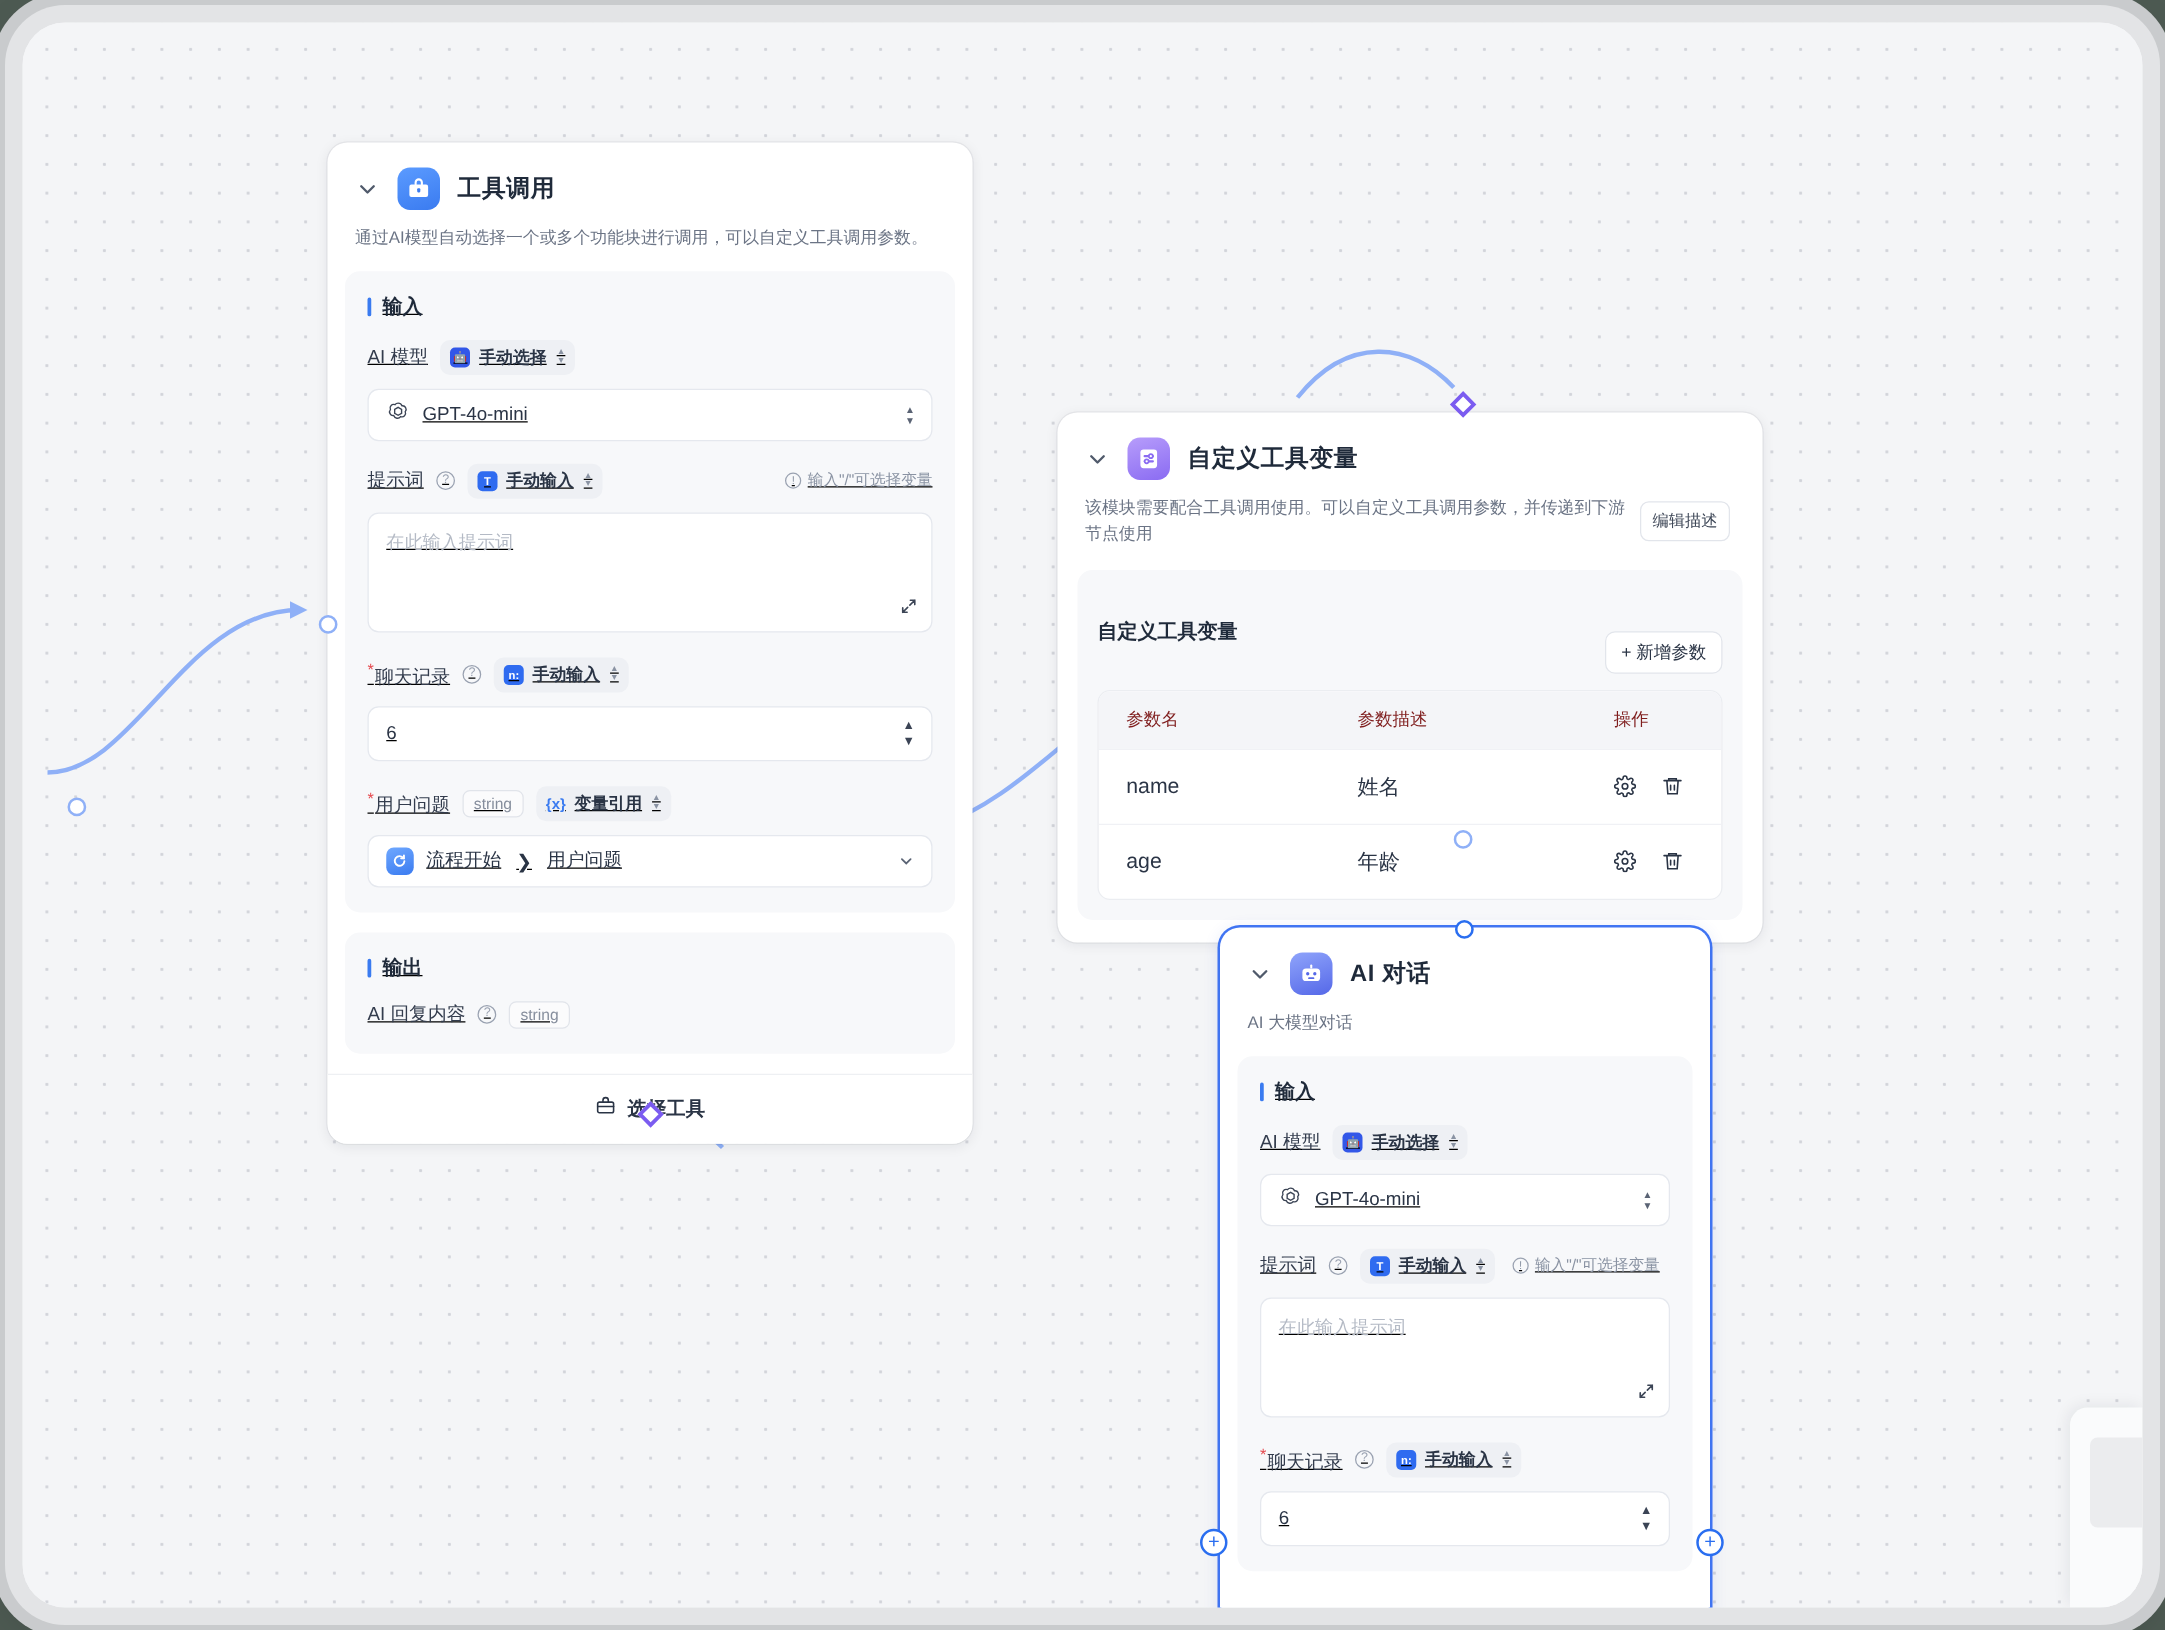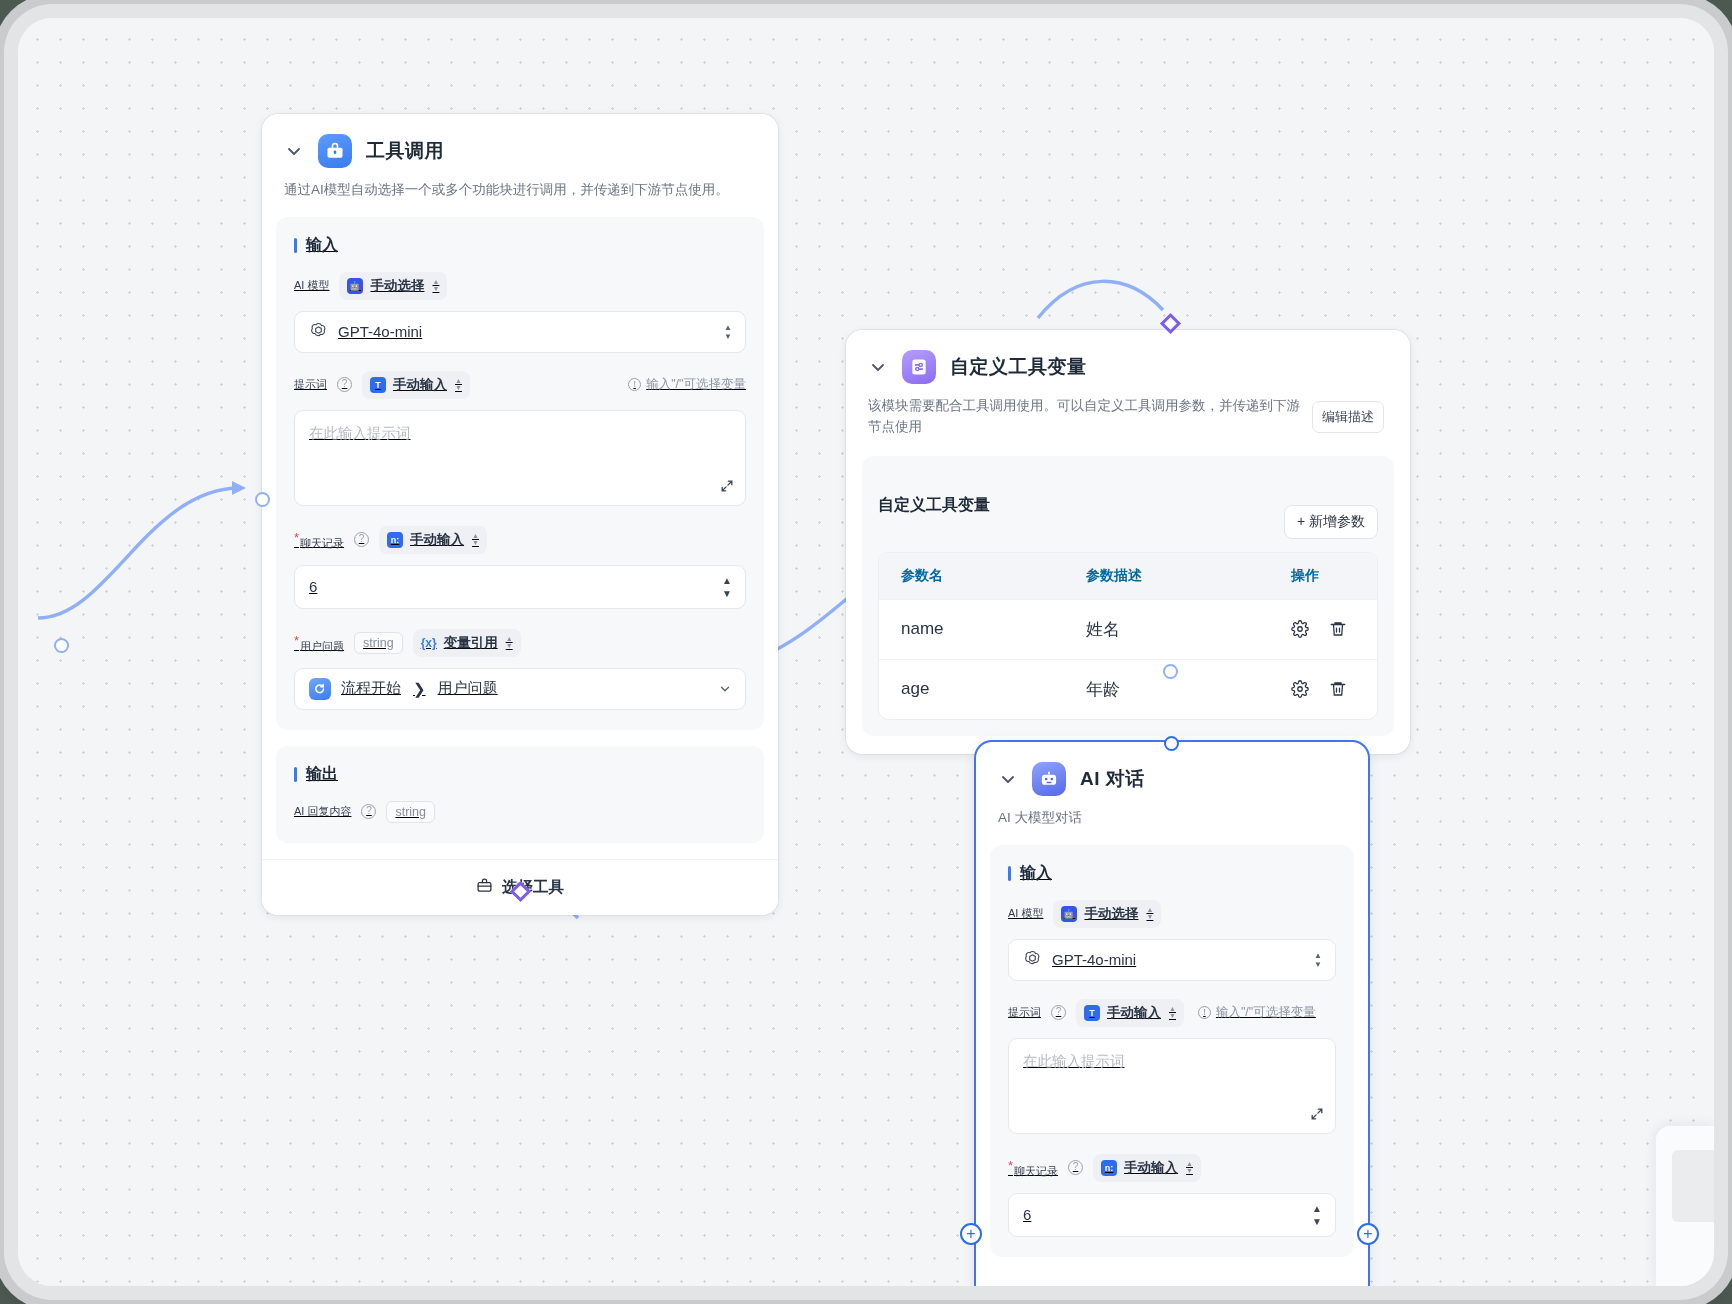--- a/index.html
+++ b/index.html
@@ -85,21 +85,21 @@
     display: flex; align-items: center; gap: 9px;
     font-size: 16px; font-weight: 700; color: #1f2a3a;
     margin-bottom: 16px;
   }
   .sec-title::before {
     content: ""; width: 3px; height: 15px; border-radius: 2px;
     background: #3a7bf0; display: block;
   }
 
   .field-row { display: flex; align-items: center; gap: 10px; flex-wrap: wrap; }
-  .field-label { font-size: 11px; color: #333c4d; white-space: nowrap; }
+  .field-label { font-size: 15px; color: #333c4d; white-space: nowrap; }
   .req::before { content: "*"; color: #e5484d; font-size: 13px; vertical-align: super; margin-right: 1px; }
 
   .help-ic {
     width: 15px; height: 15px; border-radius: 50%;
     border: 1.3px solid #9aa2b1; color: #9aa2b1;
     font-size: 10px; line-height: 12.4px; text-align: center;
     display: inline-block; flex: 0 0 auto; cursor: pointer;
   }
 
   .pill {
@@ -180,21 +180,21 @@
   .var-head { display: flex; align-items: center; justify-content: space-between; margin-bottom: 13px; }
   .var-head-title { font-size: 16px; font-weight: 700; color: #1f2a3a; }
   .add-btn {
     border: 1px solid #e2e5eb; background: #fff; border-radius: 8px;
     padding: 7px 12px; font-size: 14px; color: #2a3445; cursor: pointer;
     display: inline-flex; align-items: center; gap: 6px; margin-top: 33px;
   }
   .tbl { background: #fff; border: 1px solid #ebedf1; border-radius: 10px; overflow: hidden; }
   .tr { display: grid; grid-template-columns: 185px 205px 1fr; align-items: center; }
   .tr.head { background: #f4f5f8; height: 46px; }
-  .tr.head .td { font-size: 14px; font-weight: 700; color: #0369a1; }
+  .tr.head .td { font-size: 14px; font-weight: 400; color: #7f1d1d; }
   .tr.body { height: 60px; border-top: 1px solid #f0f1f5; }
   .tr.body .td { font-size: 17px; color: #2a3445; }
   .td { padding: 0 22px; }
   .ops { display: flex; gap: 20px; color: #3b4455; }
   .ops span { cursor: pointer; display: inline-flex; }
 
   
   .port {
     position: absolute; width: 15px; height: 15px; border-radius: 50%;
     background: #fff; border: 2.5px solid #8fb0f7; z-index: 5;
@@ -253,21 +253,21 @@
             </span>
             <span class="node-icon icon-tool">
               <svg width="20" height="20" viewBox="0 0 24 24" fill="none" stroke="#fff" stroke-width="2" stroke-linecap="round" stroke-linejoin="round">
                 <rect x="3" y="8" width="18" height="12" rx="2" fill="#fff" stroke="none"></rect>
                 <path d="M9 8V6a3 3 0 0 1 6 0v2" stroke="#fff"></path>
                 <rect x="10.5" y="11.5" width="3" height="4" rx="1" fill="#3a7bf0" stroke="none"></rect>
               </svg>
             </span>
             <span class="node-title">工具调用</span>
           </div>
-          <div class="node-desc">通过AI模型自动选择一个或多个功能块进行调用，并传递到下游节点使用。</div>
+          <div class="node-desc">通过AI模型自动选择一个或多个功能块进行调用，可以自定义工具调用参数。</div>
         </div>
 
         <div class="section">
           <div class="sec-title">输入</div>
 
           <div class="field-row">
             <span class="field-label">AI 模型</span>
             <span class="pill">
               <span class="sq sq-bot">🤖</span>
               <span>手动选择</span>

